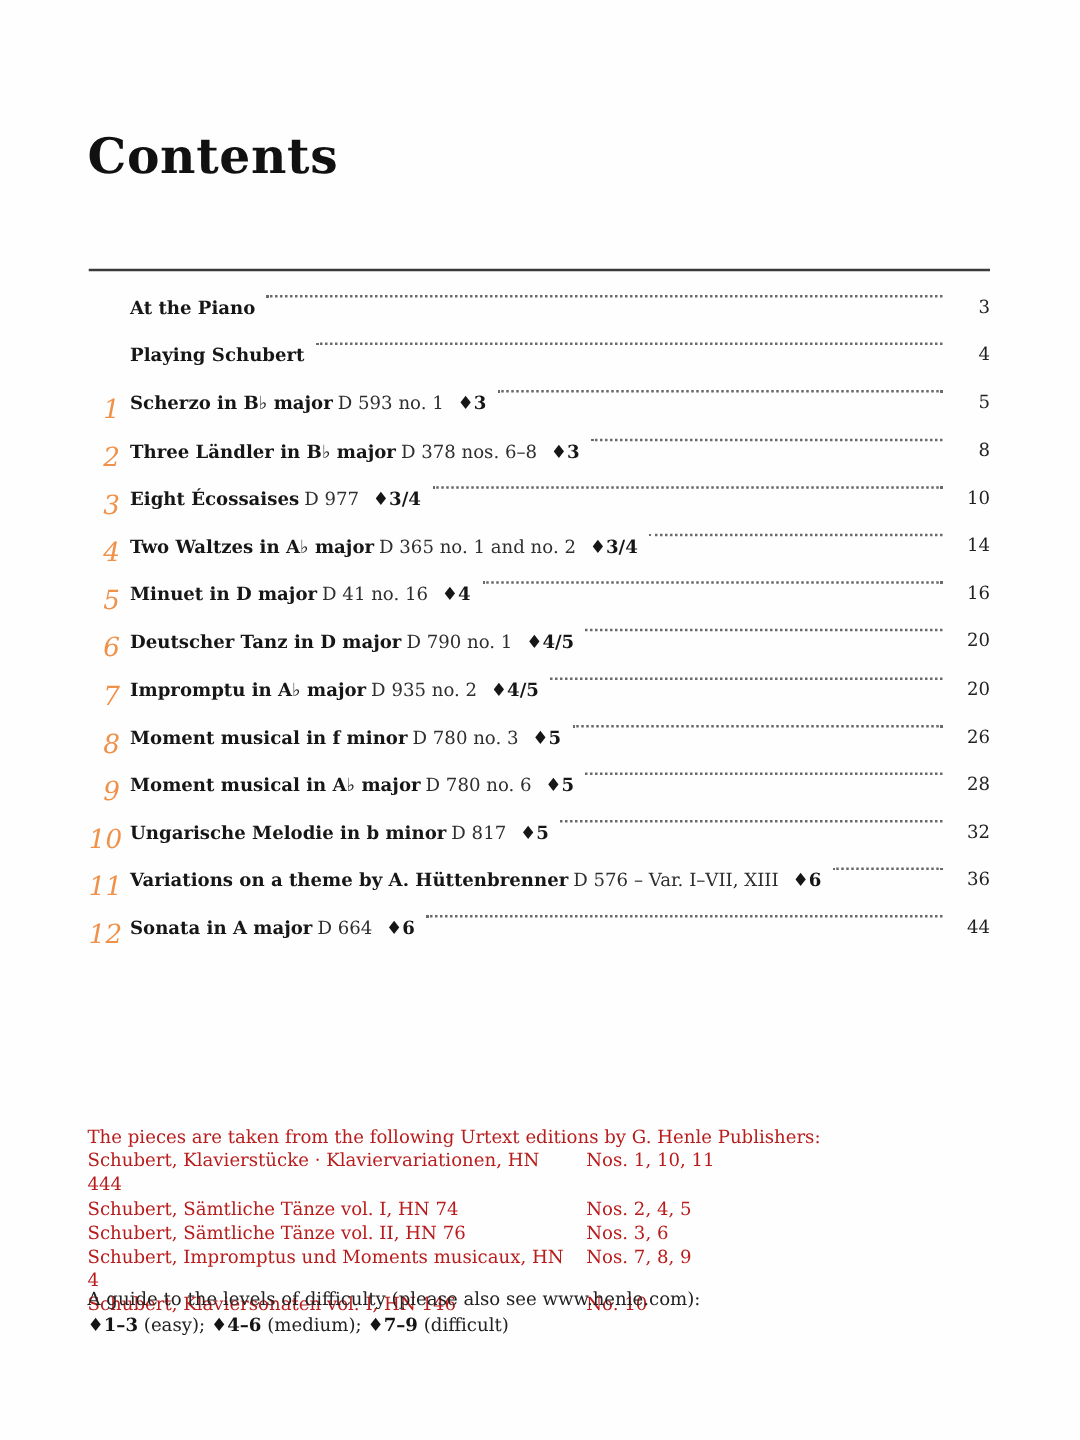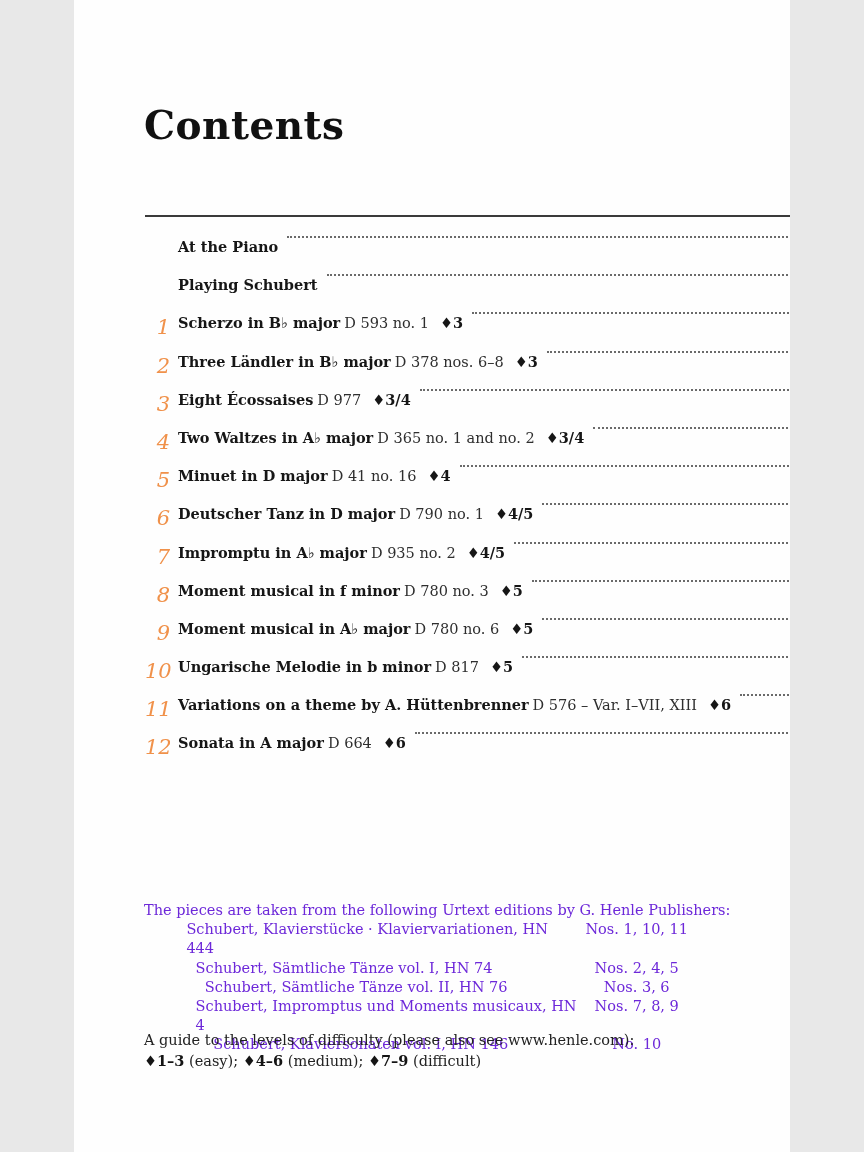--- a/index.html
+++ b/index.html
@@ -1,20 +1,20 @@
 <!DOCTYPE html>
 <html><head>
 <meta charset="utf-8">
 <style>
   * { margin: 0; padding: 0; box-sizing: border-box; }
   html, body { background: #e8e8e8; }
   body { font-family: "DejaVu Serif", "Liberation Serif", serif; }
   .page {
     position: relative;
-    width: 716px; height: 1152px;
+    width: 864px; height: 1152px;
     margin: 0 auto;
     background: #fefefe;
     color: #1b1b1b;
     overflow: hidden;
   }
   .page-title {
     position: absolute; left: 70px; top: 102px;
     font-size: 39px; font-weight: bold; letter-spacing: 0.5px;
     color: #111;
   }
@@ -43,23 +43,23 @@
   .leader {
     flex: 1; min-width: 18px;
     margin: 0 10px 0 9px;
     border-bottom: 2px dotted #6a6a6a;
     transform: translateY(-2px);
   }
   .entry-page { flex: none; width: 28px; text-align: right; font-size: 14.5px; color: #222; }
 
   .sources {
     position: absolute; left: 70px; top: 901px;
-    font-size: 14.5px; line-height: 19.2px; color: #6d28d9;
-  }
-  .src-row { display: flex; justify-content: center; }
+    font-size: 14.5px; line-height: 19.2px; color: #b91c1c;
+  }
+  .src-row { display: flex; }
   .src-edition { flex: none; width: 385px; }
   .src-nos { flex: none; margin-left: 14px; }
 
   .guide {
     position: absolute; left: 70px; top: 1031px;
     font-size: 14.5px; line-height: 19.5px; color: #222;
   }
   .guide-seg b { font-weight: bold; color: #141414; }
 </style>
 </head>

